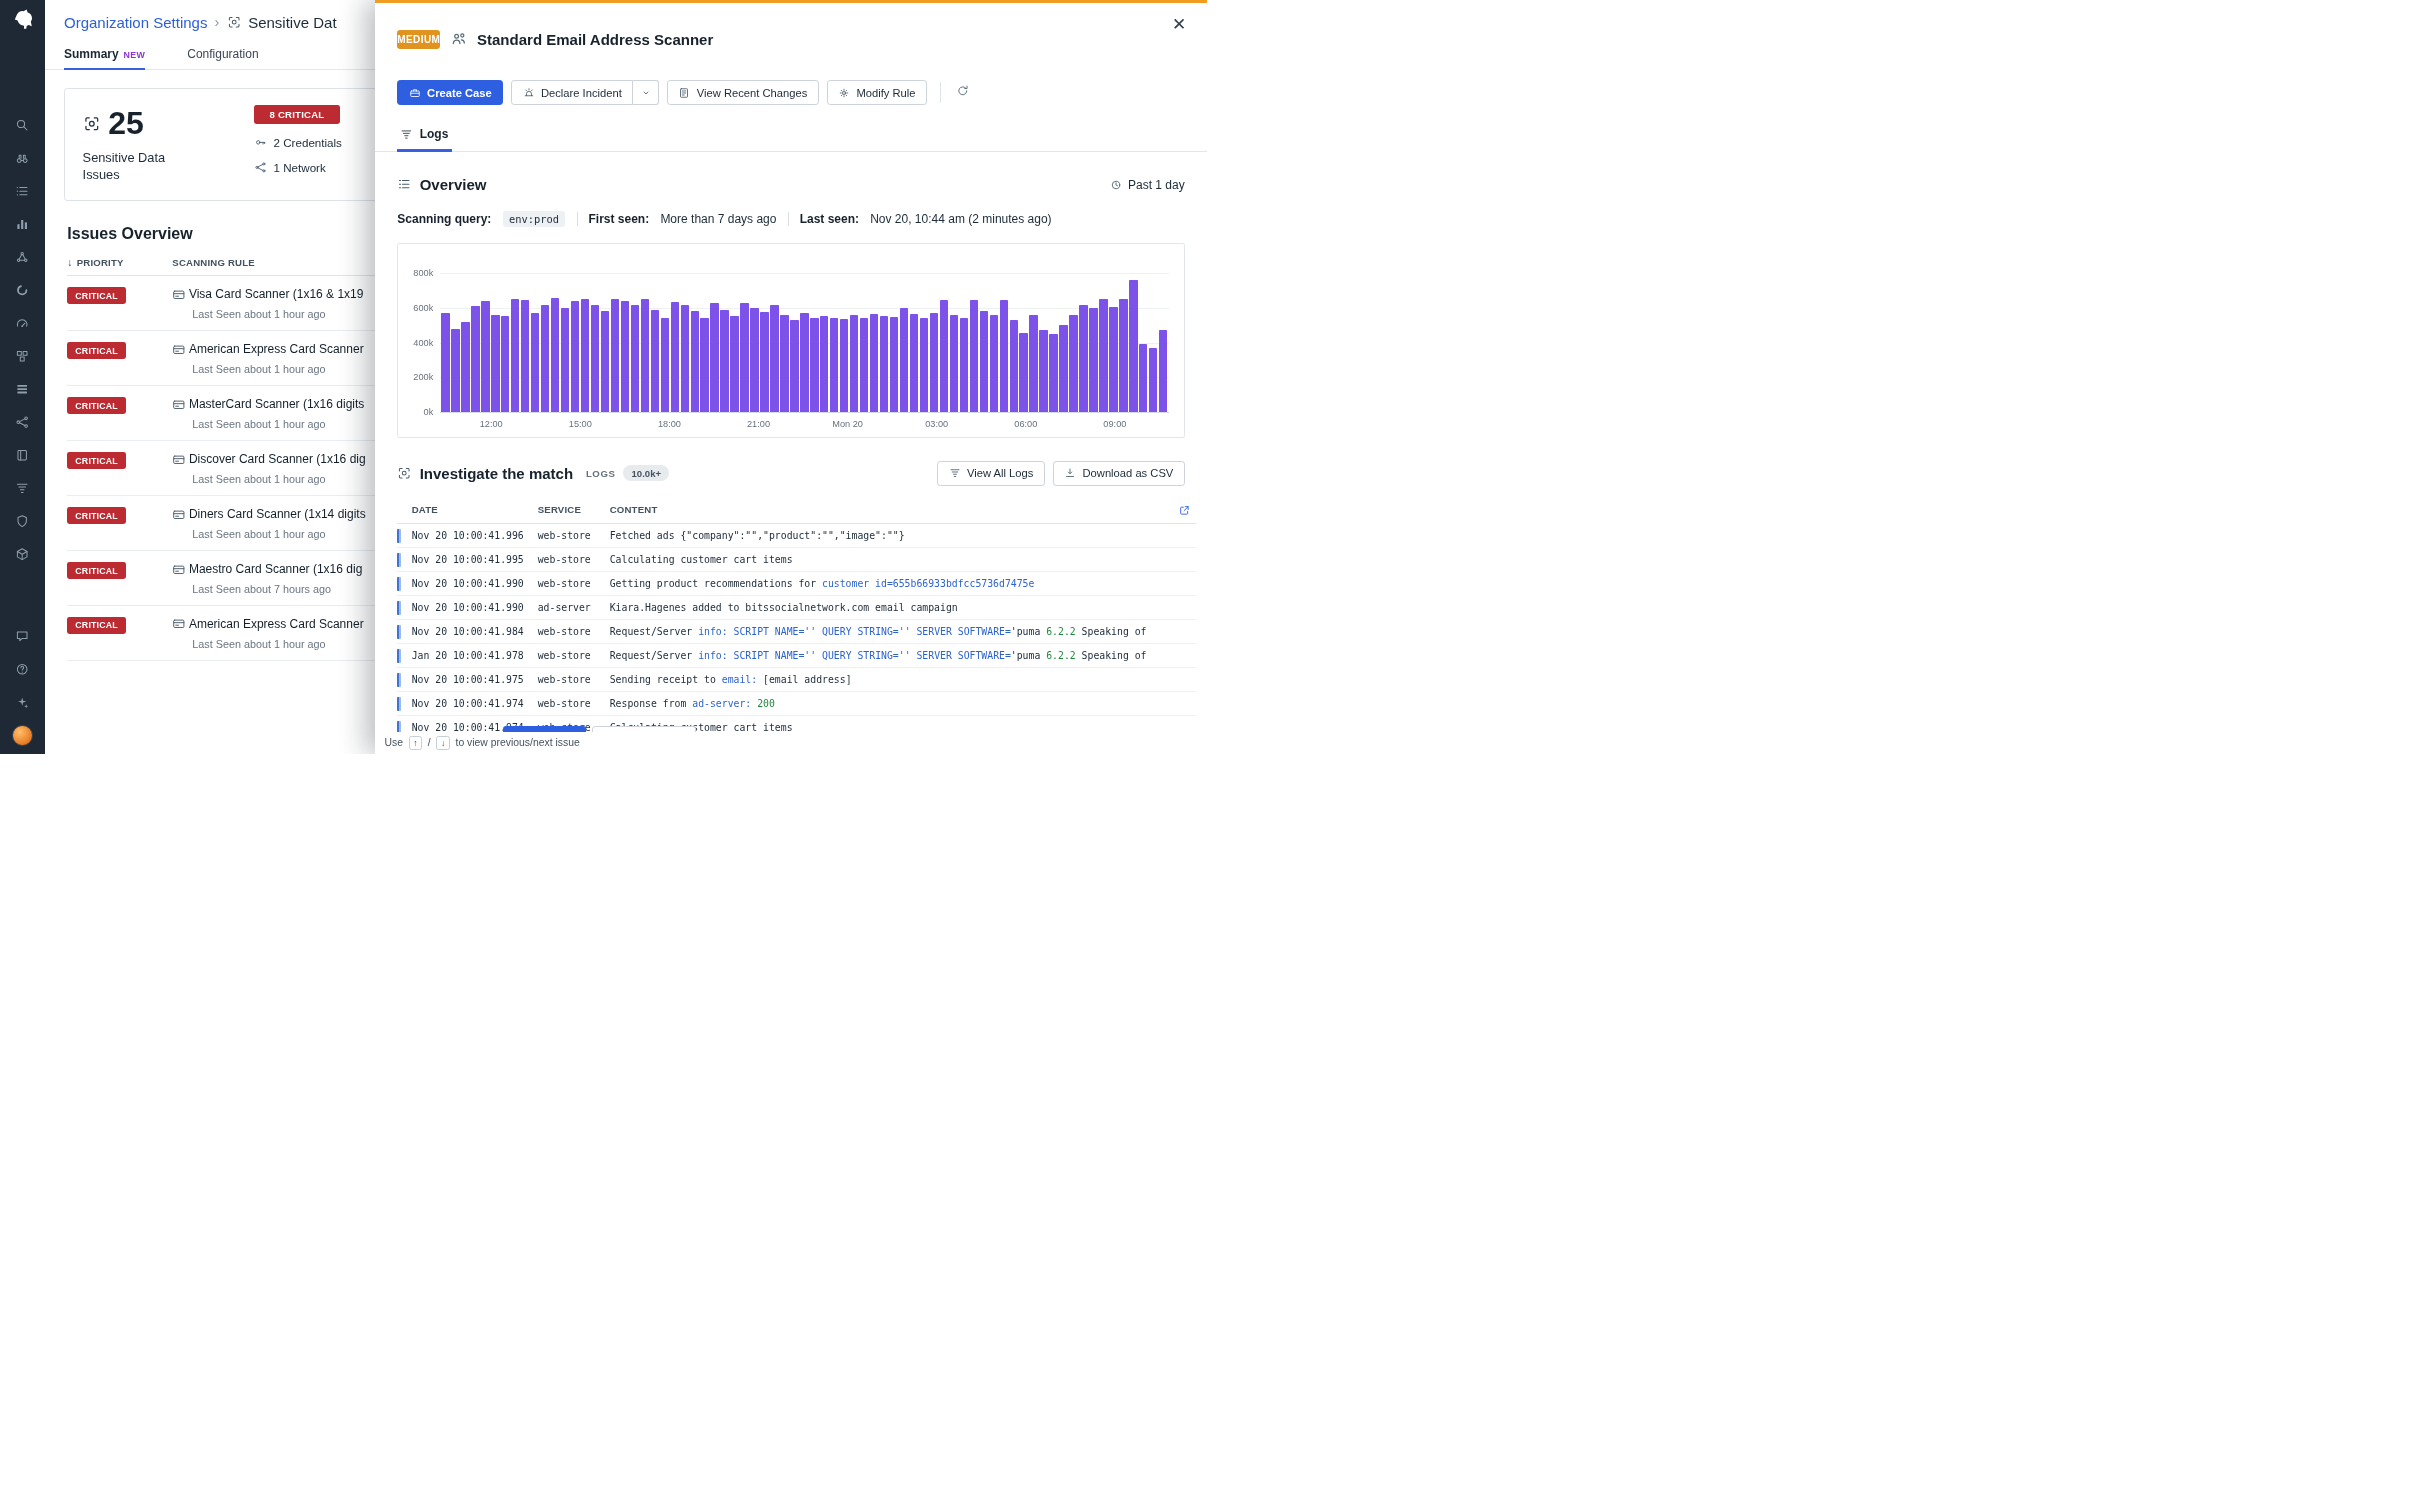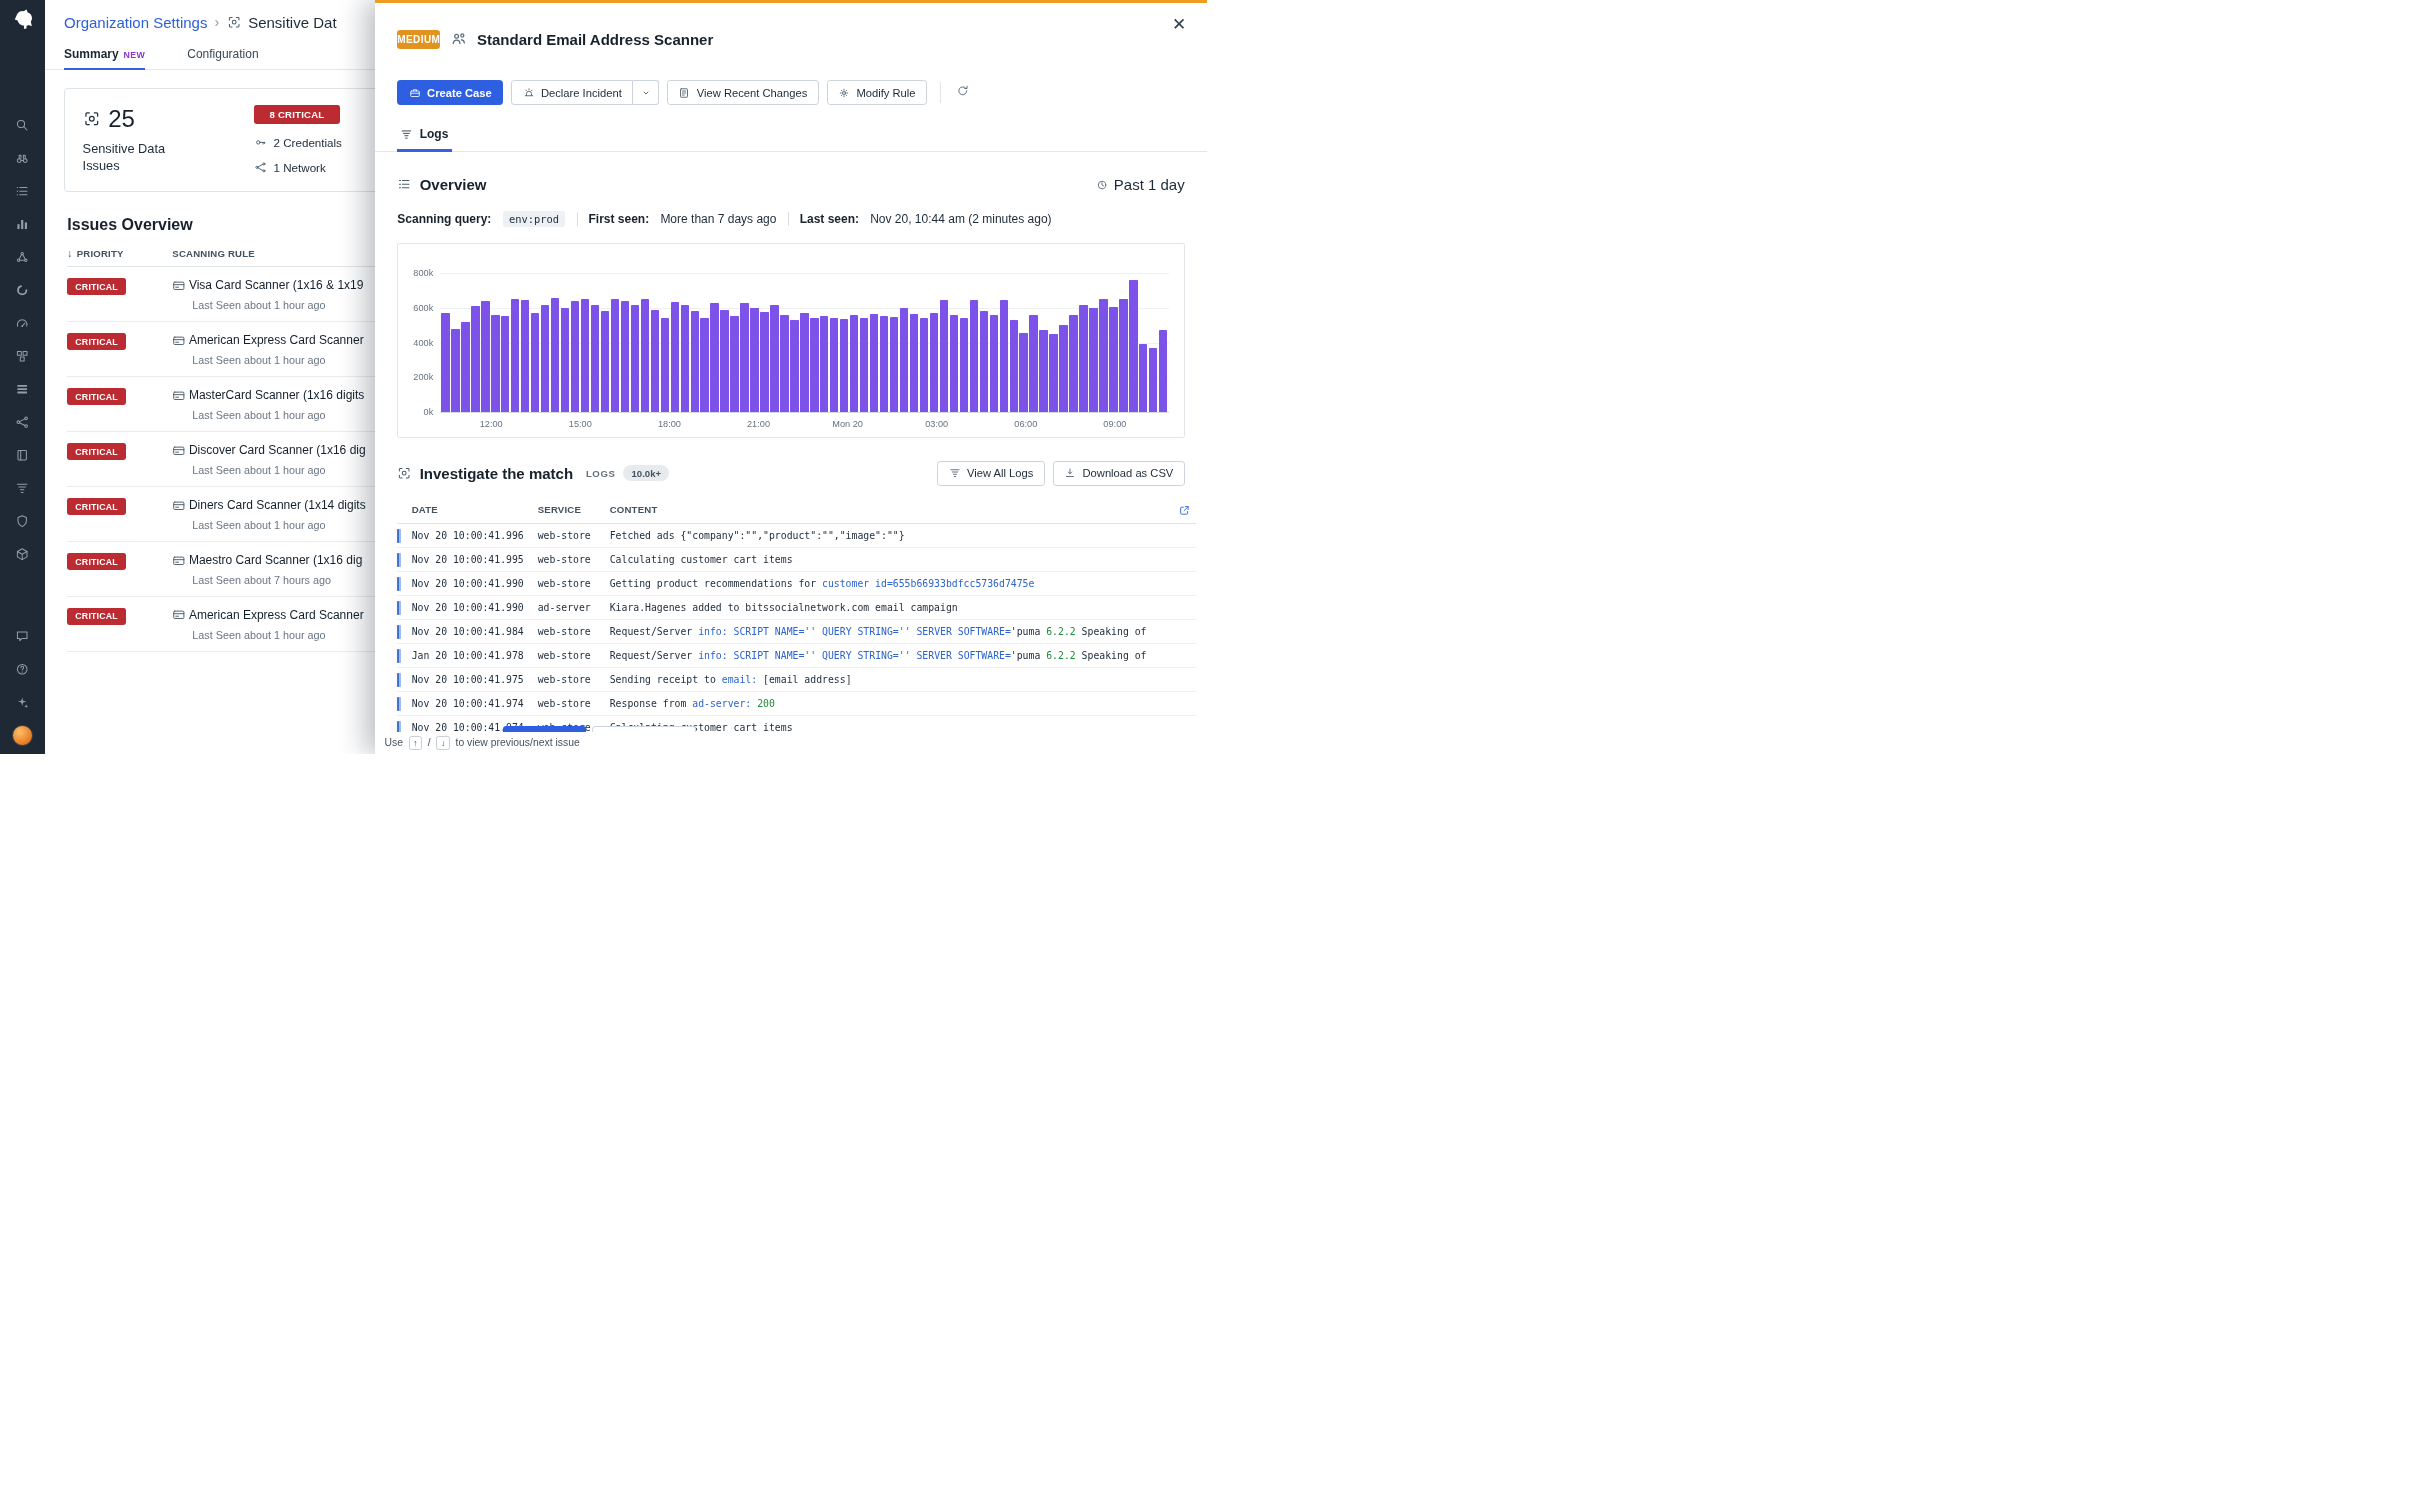--- a/index.html
+++ b/index.html
@@ -33,21 +33,21 @@
   .tabs{display:flex;gap:42px;padding-left:19px;margin-top:16px;border-bottom:0.8px solid #e4e8ec}
   .tab{font-size:12px;color:#3a4754;padding-bottom:8.8px;position:relative;cursor:pointer;display:flex;gap:4.8px;align-items:baseline}
   .tab.active{font-weight:700;color:#1a2733}
   .tab.active::after{content:"";position:absolute;left:0;right:0;bottom:-0.8px;height:2.4px;background:#3660e0}
   .tab-badge{color:#8a35d6;font-size:8.8px;font-weight:700;letter-spacing:0.4px}
 
   .sum-card{margin:17.6px 0 0 19px;width:782px;border:0.8px solid #dee3e8;border-radius:3.2px;
             padding:16px 17.6px;display:flex;gap:51px}
   .num-row{display:flex;align-items:center;gap:8px}
   .num-ic{font-size:17.6px;color:#22313f}
-  .sum-num{font-size:24px;font-weight:400;color:#17222d}
+  .sum-num{font-size:32px;font-weight:700;color:#17222d}
   .sum-label{font-size:12.8px;margin-top:7.2px;max-width:120px;line-height:1.35;color:#1c2b39}
   .badge-critical{display:inline-block;background:#bb2b31;color:#fff;font-weight:700;font-size:9.6px;
                   padding:4px 16px;border-radius:2.4px;letter-spacing:0.2px}
   .sum-chip{display:flex;align-items:center;gap:7.2px;font-size:11.6px;margin-top:12px;color:#1c2b39;cursor:pointer}
   .chip-ic{font-size:12.8px;color:#4d5d6b}
 
   .issues-h{font-size:16px;font-weight:700;margin:24px 0 0 22.3px;color:#17222d}
   .issues-table{margin:14.4px 19px 0 22.3px}
   .it-head{display:flex;font-size:9.6px;font-weight:700;color:#42525f;letter-spacing:0.2px;
            padding-bottom:7.2px;border-bottom:0.8px solid #dfe4e9}
@@ -85,21 +85,21 @@
   .p-tabs{margin-top:22.3px;border-bottom:0.8px solid #e2e7eb;padding:0 22.3px;display:flex}
   .p-tab{display:flex;gap:6.4px;align-items:center;font-size:12px;font-weight:700;color:#17222d;
          padding:0 3.2px 9.6px;position:relative;cursor:pointer}
   .p-tab::after{content:"";position:absolute;left:0;right:0;bottom:-0.8px;height:2.4px;background:#3660e0}
   .tab-ic{font-size:12.8px;color:#2f3e4a}
 
   .p-body{flex:1;padding:0 22.3px;overflow:hidden;position:relative}
   .sec-head{display:flex;align-items:center;gap:8px;margin-top:24px}
   .sec-ic{font-size:14.4px;color:#4d5d6b}
   .sec-title{font-size:15px;font-weight:700;color:#17222d}
-  .range{margin-left:auto;display:flex;align-items:center;gap:5.6px;font-size:15px;color:#1c2b39;cursor:pointer}
+  .range{margin-left:auto;display:flex;align-items:center;gap:5.6px;font-size:12px;color:#1c2b39;cursor:pointer}
   .clock-ic{font-size:12px;color:#4d5d6b}
 
   .meta-row{display:flex;align-items:center;gap:11.2px;margin-top:17.6px;font-size:12px;white-space:nowrap}
   .meta-label{font-weight:700;color:#17222d}
   .code-chip{background:#eef1f4;border-radius:2.4px;padding:2.4px 6.4px;font-family:"DejaVu Sans Mono",monospace;
              font-size:10.4px;color:#1c2b39;cursor:pointer}
   .meta-div{width:0.8px;height:14.4px;background:#d8dee4}
 
   .chart-box{margin-top:16px;border:0.8px solid #e2e6ea;border-radius:2.4px;height:195px;
              padding:29px 14.4px 4.8px 6.4px;display:flex;flex-direction:column}

